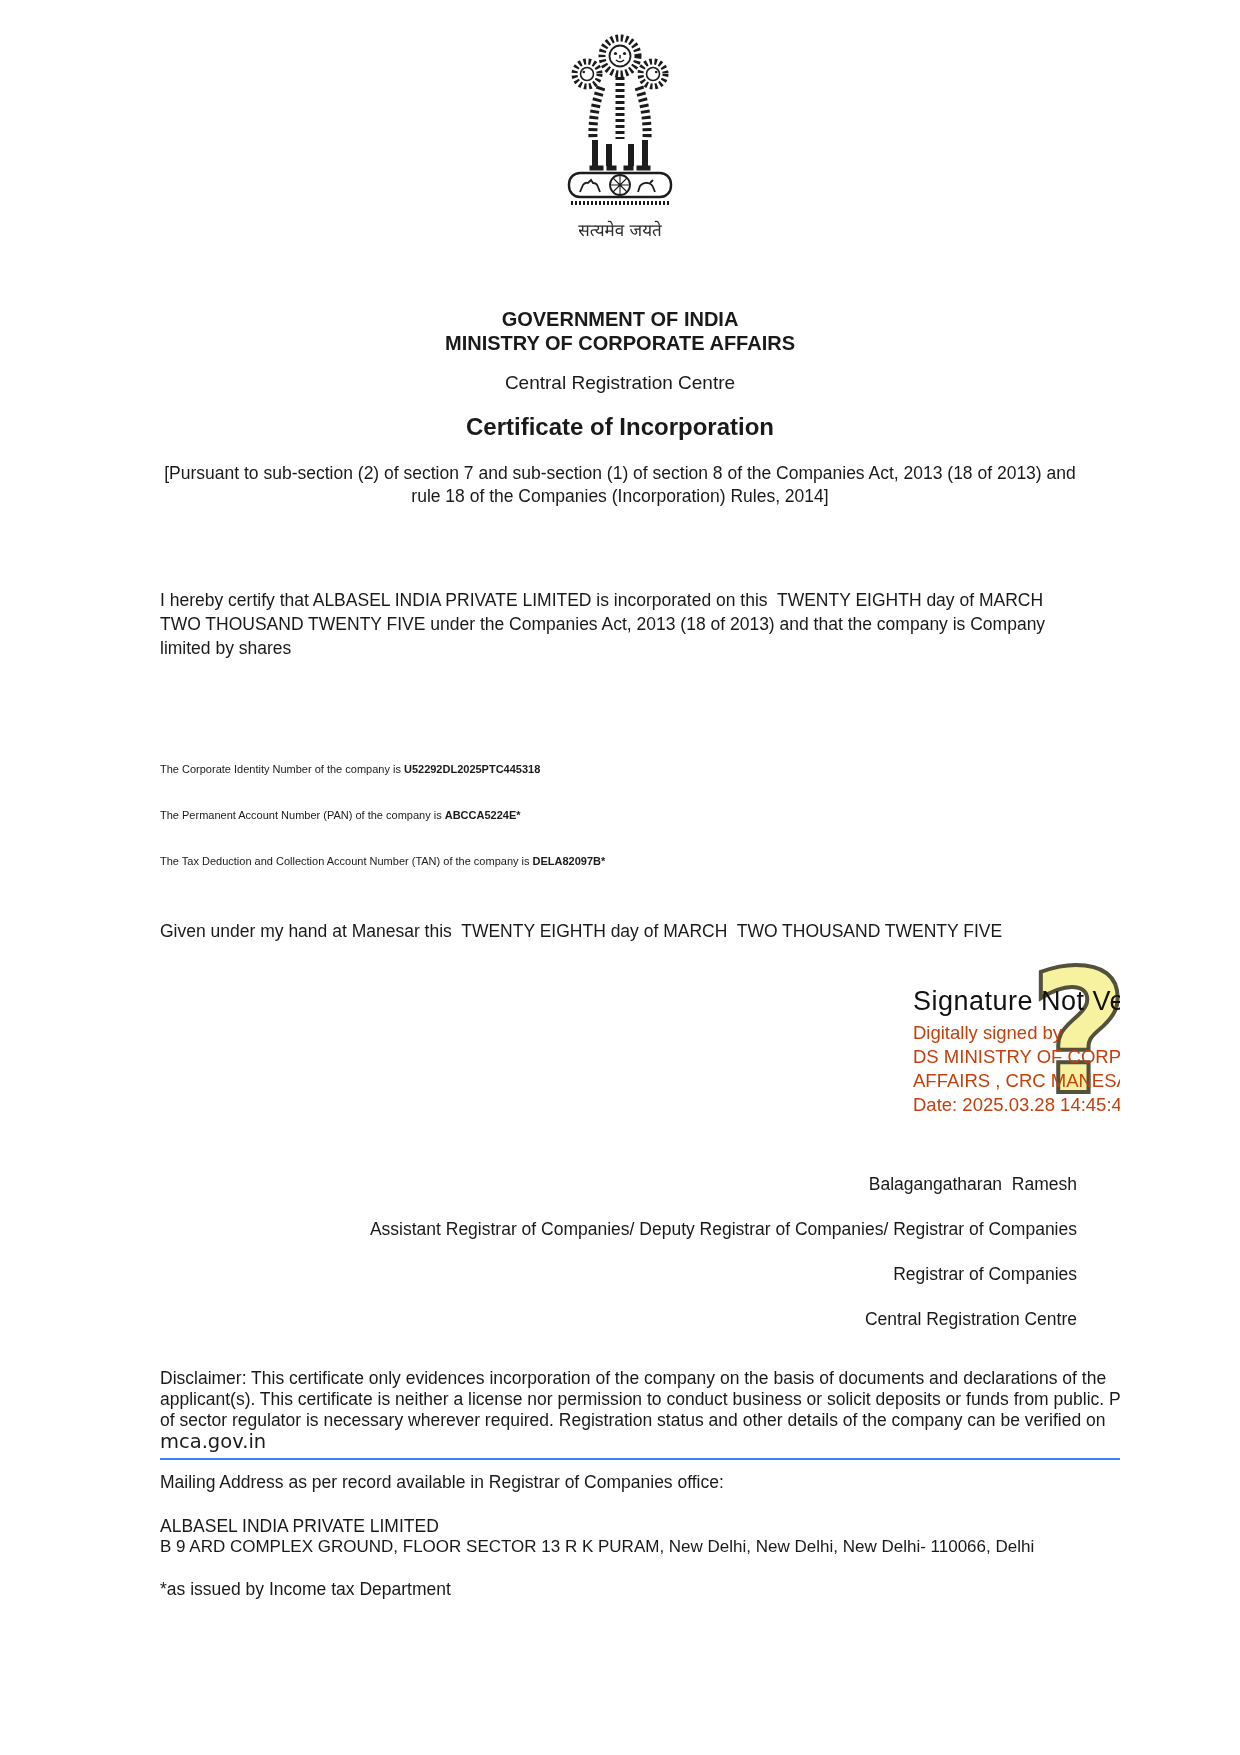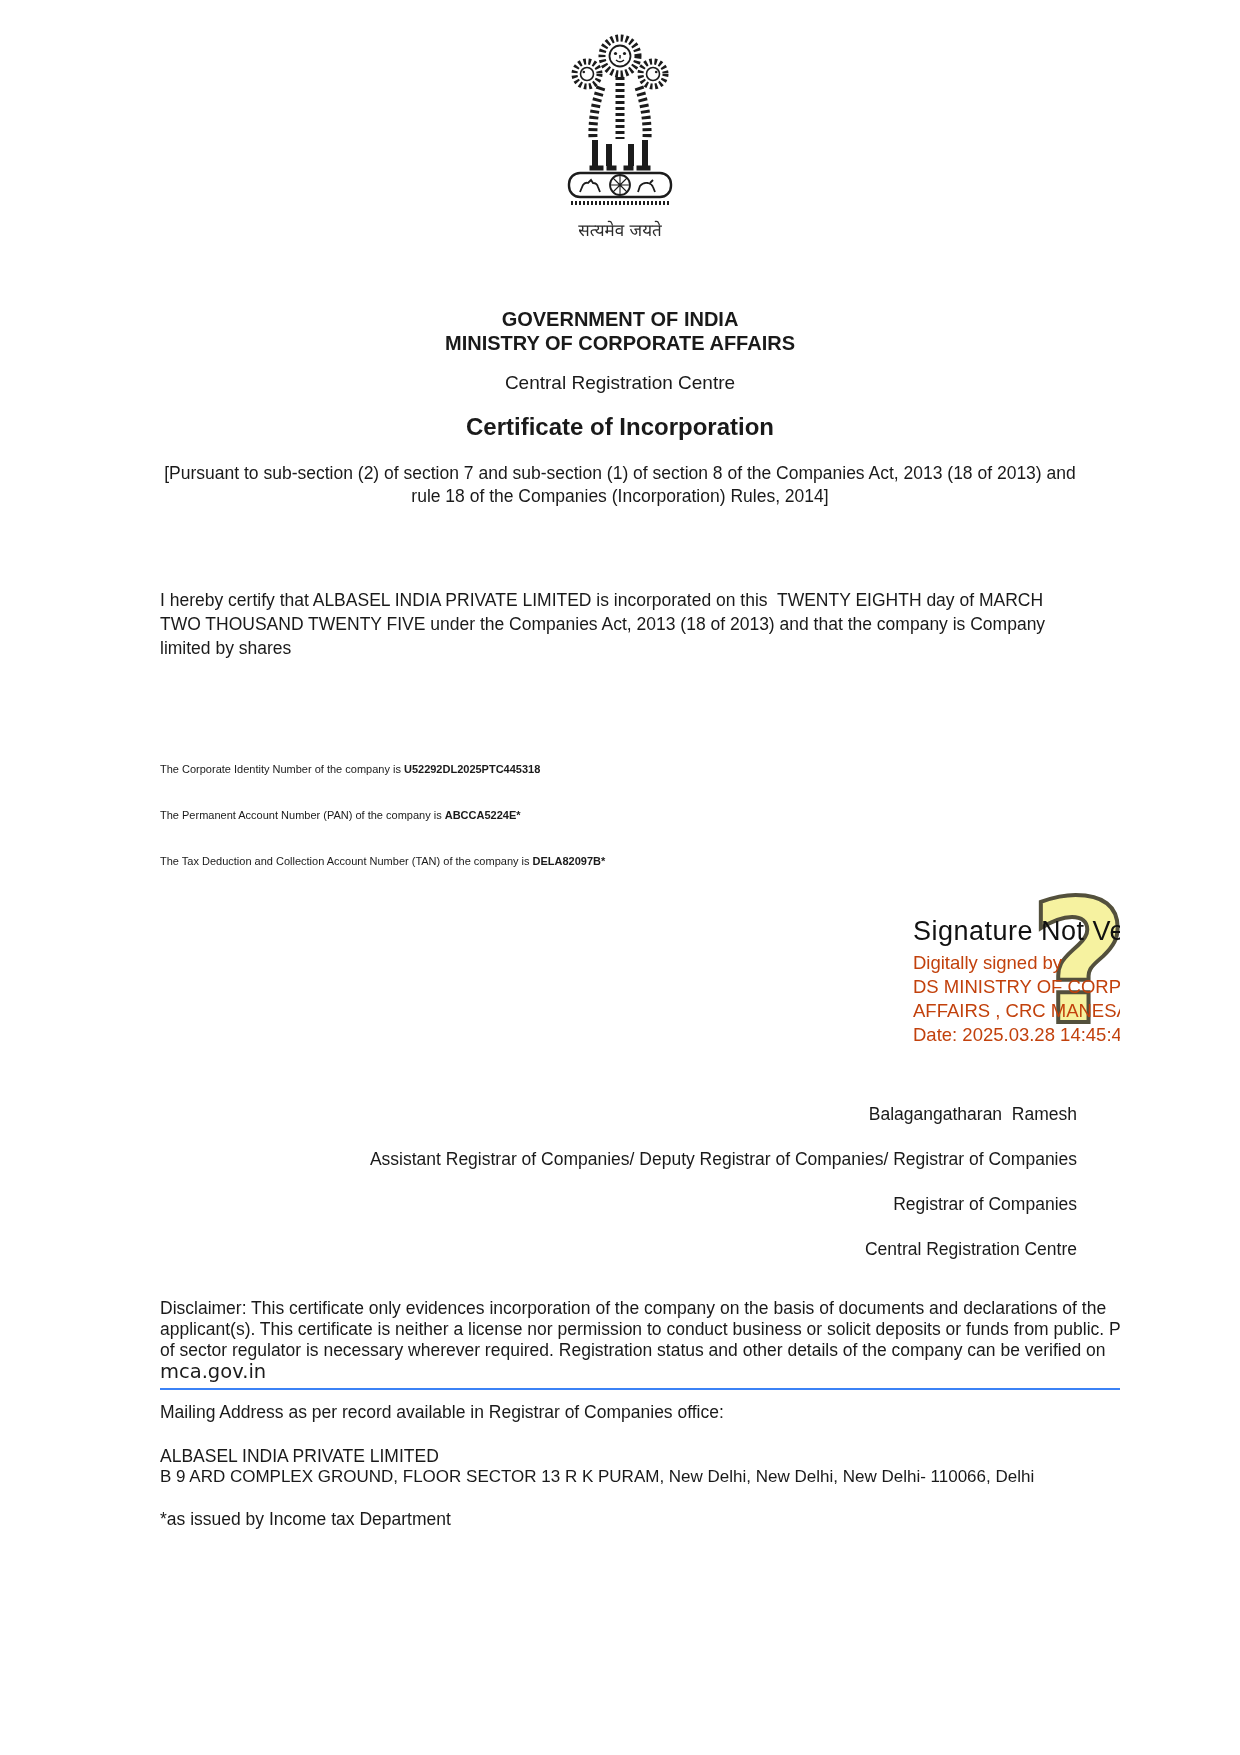--- a/index.html
+++ b/index.html
@@ -168,20 +168,21 @@
   <div class="pursuant center">[Pursuant to sub-section (2) of section 7 and sub-section (1) of section 8 of the Companies Act, 2013 (18 of 2013) and rule 18 of the Companies (Incorporation) Rules, 2014]</div>
 
   <div class="para certify">I hereby certify that ALBASEL INDIA PRIVATE LIMITED is incorporated on this  TWENTY EIGHTH day of MARCH  TWO THOUSAND TWENTY FIVE under the Companies Act, 2013 (18 of 2013) and that the company is Company limited by shares</div>
 
   <div class="idline cin"><span>The Corporate Identity Number of the company is </span><b>U52292DL2025PTC445318</b></div>
 
   <div class="idline pan"><span>The Permanent Account Number (PAN) of the company is </span><b>ABCCA5224E*</b></div>
 
   <div class="idline tan"><span>The Tax Deduction and Collection Account Number (TAN) of the company is </span><b>DELA82097B*</b></div>
 
+  <div class="para given">Given under my hand at Manesar this  TWENTY EIGHTH day of MARCH  TWO THOUSAND TWENTY FIVE</div>
 
   <div class="sig-stamp">
     <span class="qmark">?</span>
     <div class="sig-title">Signature Not Verified</div>
     <div class="sig-details">
       <div>Digitally signed by</div>
       <div>DS MINISTRY OF CORPORATE</div>
       <div>AFFAIRS , CRC MANESAR 2</div>
       <div>Date: 2025.03.28 14:45:41 IST</div>
     </div>

